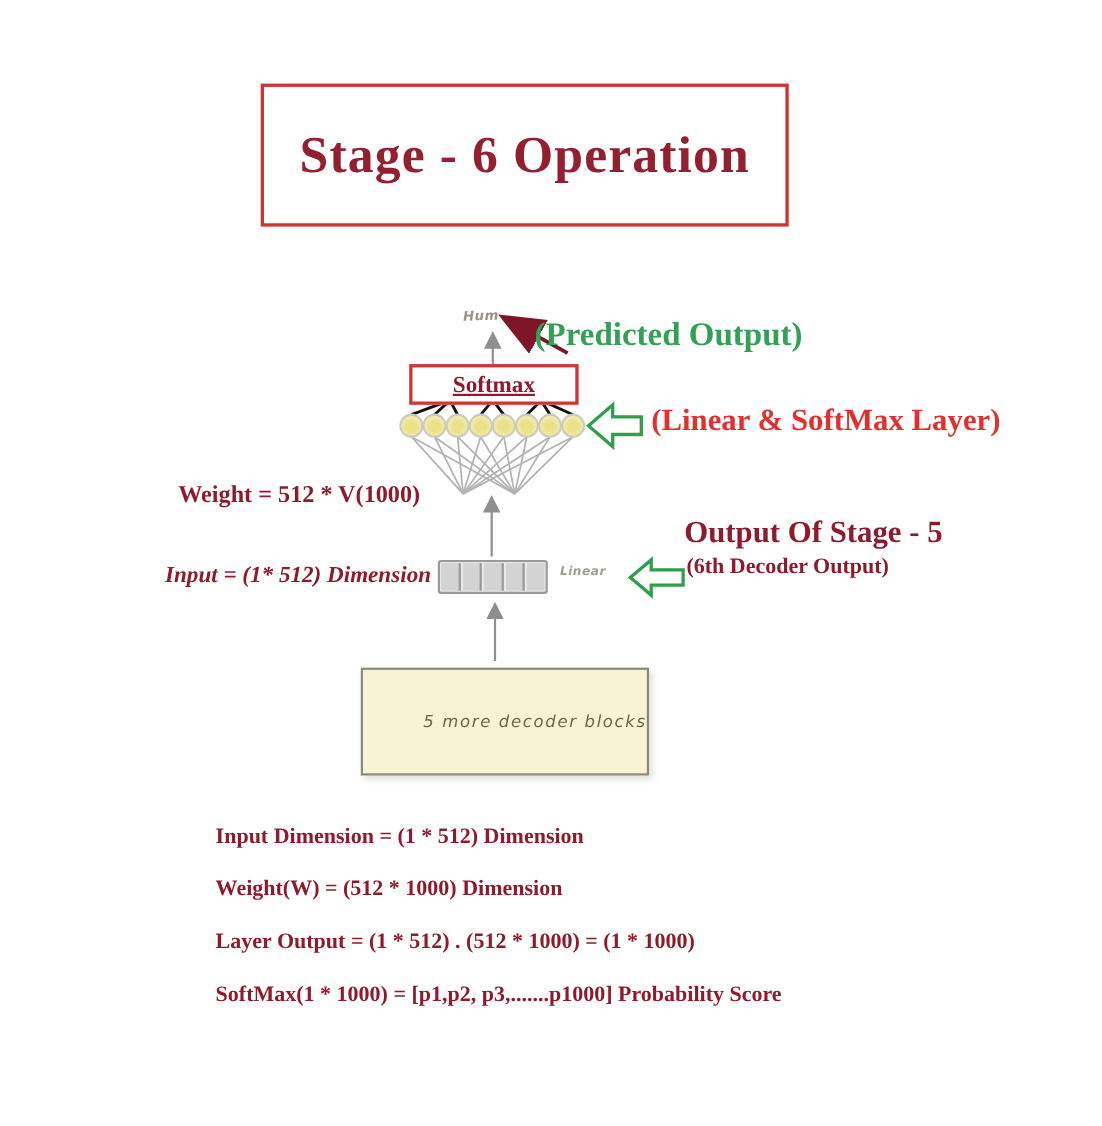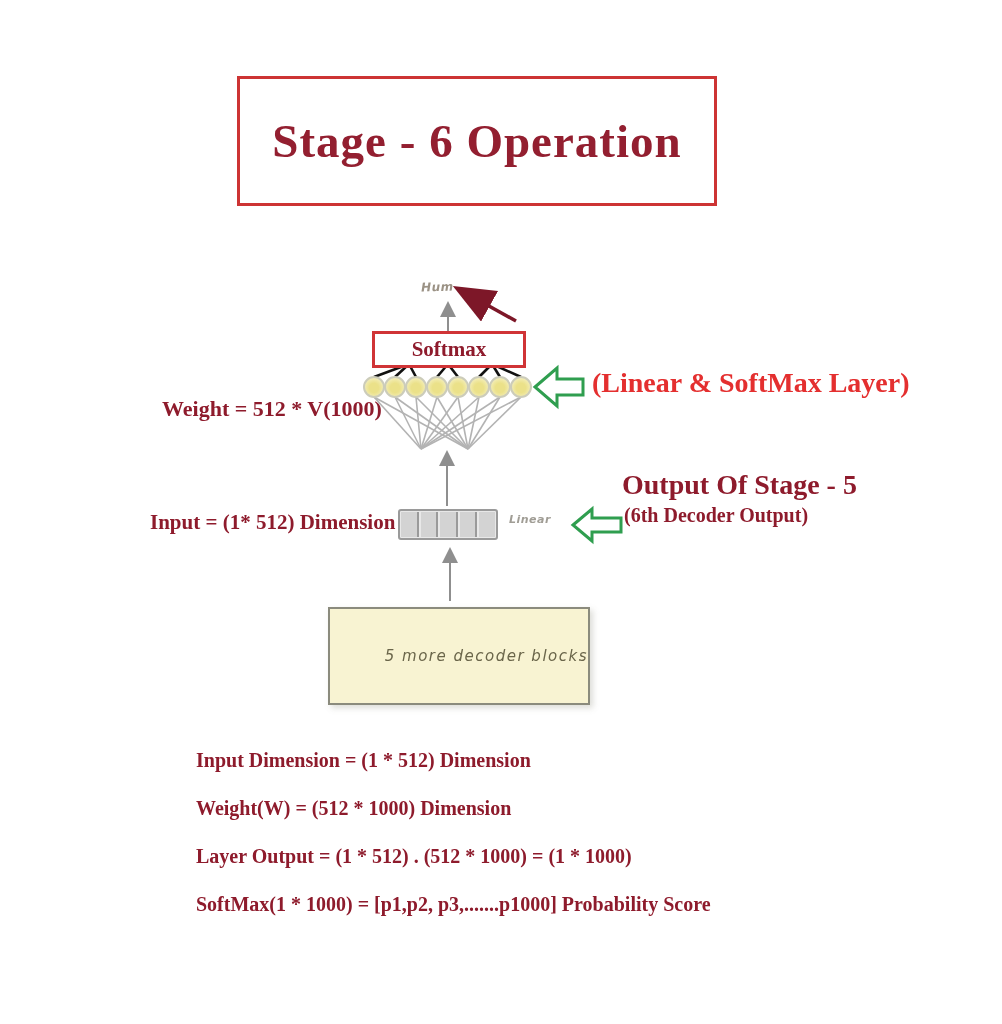--- a/index.html
+++ b/index.html
@@ -16,21 +16,21 @@
   }
   .title-text{
     color:#931f30;font-size:47px;font-weight:bold;letter-spacing:1px;
   }
   
   .softmax-box{
     left:372px;top:331px;width:148px;height:31px;
     border:3px solid #d03436;background:#fff;
     display:flex;align-items:center;justify-content:center;
   }
-  .softmax-text{color:#8e1b2c;font-size:21px;font-weight:bold;}
+  .softmax-text{color:#8e1b2c;font-size:21px;font-weight:bold;text-decoration:underline;}
   
   .neuron{
     position:absolute;width:22px;height:22px;border-radius:50%;
     background:radial-gradient(circle at 50% 55%, #ebe189 35%, #f4efbe 80%);
     border:2px solid #ccccba;box-sizing:border-box;top:376px;
   }
   
   .cells{
     left:398px;top:509px;width:100px;height:31px;
     display:flex;border:2px solid #9a9a9a;border-radius:3px;box-sizing:border-box;
@@ -53,22 +53,22 @@
   }
   .hw-small{
     font-family:"DejaVu Sans", sans-serif;font-style:italic;color:#9b9285;
     font-size:12px;font-weight:bold;letter-spacing:0.5px;
   }
   
   .lbl{font-weight:bold;white-space:nowrap;}
   .dark-red{color:#8e1b2c;}
   .bright-red{color:#e42f2f;}
   .green{color:#33a155;}
-  .lbl-weight{left:162px;top:396px;font-size:22px;}
-  .lbl-input{left:150px;top:510px;font-size:21px;}
+  .lbl-weight{left:162px;top:436px;font-size:22px;}
+  .lbl-input{left:150px;top:510px;font-size:21px;font-style:italic;}
   .lbl-predicted{left:486px;top:288px;font-size:30px;}
   .lbl-linsoft{left:592px;top:367px;font-size:28px;}
   .lbl-outstage{left:622px;top:469px;font-size:28px;text-align:right;}
   .lbl-decout{left:624px;top:504px;font-size:20px;}
   .hum{left:421px;top:280px;transform:rotate(-2deg);}
   .norm{left:509px;top:513px;font-size:11px;color:#a09d95;}
   
   .formula{left:196px;font-size:20px;font-weight:bold;color:#8e1b2c;white-space:nowrap;}
   .f0{top:749px;} .f1{top:797px;} .f2{top:845px;} .f3{top:893px;}
   svg{position:absolute;left:0;top:0;}
@@ -139,20 +139,21 @@
       <polygon points="573,525 592,509 592,518 621,518 621,532 592,532 592,541"></polygon>
     </g>
   </svg>
 
   <div class="abs title-box">
     <div class="title-text">Stage - 6 Operation</div>
   </div>
 
   <div class="abs hw-small hum">Hum</div>
 
+  <div class="abs lbl green lbl-predicted">(Predicted Output)</div>
 
   <div class="abs softmax-box">
     <span class="softmax-text">Softmax</span>
   </div>
 
   <div>
     <div class="neuron" style="left:363px;"></div>
     <div class="neuron" style="left:384px;"></div>
     <div class="neuron" style="left:405px;"></div>
     <div class="neuron" style="left:426px;"></div>

